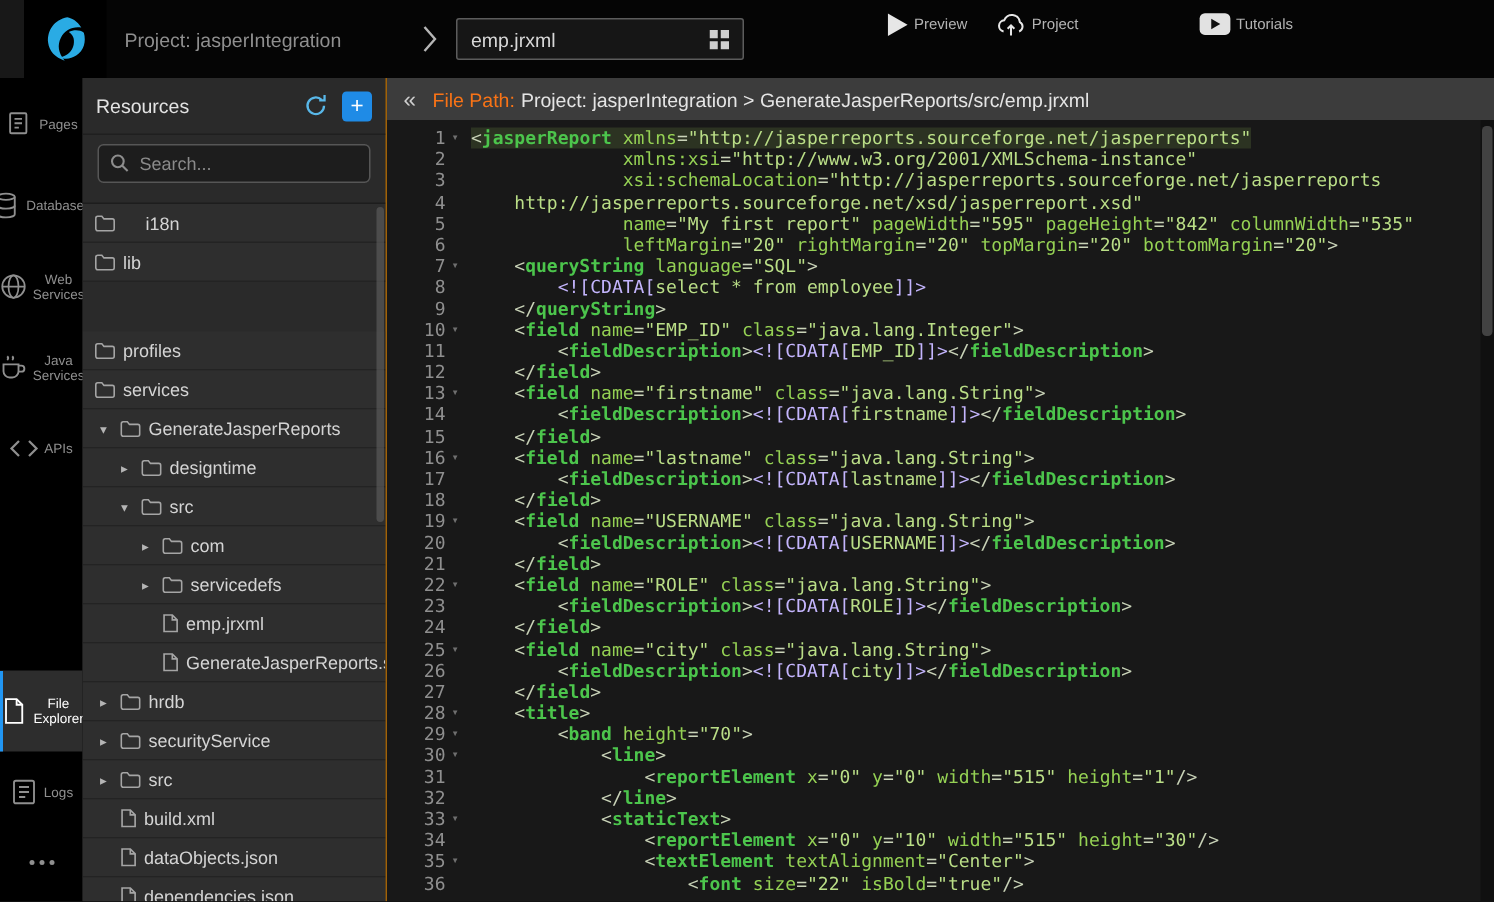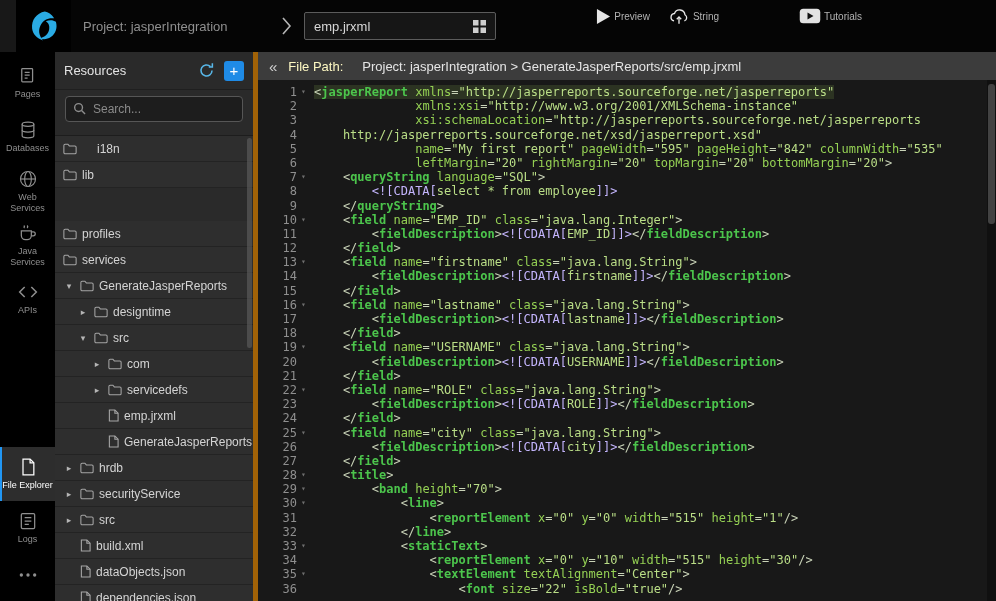--- a/index.html
+++ b/index.html
@@ -13,49 +13,49 @@
   .tb-chevron{display:flex;align-items:center;margin:0 12px 0 2px}
   .file-selector{width:192px;height:28px;background:#161616;border:1px solid #5c5c5c;border-radius:2px;display:flex;align-items:center;justify-content:space-between;padding:0 9px;color:#d8d8d8;font-size:13px;cursor:pointer}
   .grid-wrap{display:flex;align-items:center}
   .topbar-actions{position:absolute;right:150px;top:7px;display:flex;align-items:flex-start;gap:18px}
   .tb-action{display:flex;flex-direction:row;align-items:center;gap:3px;color:#b3b3b3;font-size:10px;min-width:46px;cursor:pointer}
   .tb-action.tb-tutorials{margin-left:62px}
   .tb-icon{height:18px;display:flex;align-items:center}
 
   
   .sidebar{position:absolute;left:0;top:52px;width:55px;bottom:0;background:#000;display:flex;flex-direction:column;padding:4px 0 6px}
-  .sb-item{height:54px;flex:none;display:flex;flex-direction:column;align-items:center;justify-content:center;gap:3px;color:#8f8f8f;font-size:9px;line-height:1.15;text-align:center;cursor:pointer;padding:0 2px}
+  .sb-item{height:54px;flex:none;display:flex;flex-direction:row;align-items:center;justify-content:center;gap:3px;color:#8f8f8f;font-size:9px;line-height:1.15;text-align:center;cursor:pointer;padding:0 2px}
   .sb-item.active{background:#2d2d2d;color:#fff;box-shadow:inset 2px 0 0 #2196f3}
   .sb-item.sb-more{height:40px}
   .sb-spacer{flex:1}
   .sb-icon{display:flex;align-items:center;justify-content:center}
 
   
-  .resources{position:absolute;left:55px;top:52px;width:203px;bottom:0;background:#2a2a2a;border-right:5px solid #a16207;overflow:hidden}
+  .resources{position:absolute;left:55px;top:52px;width:203px;bottom:0;background:#2a2a2a;border-right:1px solid #a16207;overflow:hidden}
   .res-header{height:38px;display:flex;align-items:center;gap:9px;padding:0 9px;border-bottom:1px solid #1f1f1f}
   .res-title{flex:1;color:#e3e3e3;font-size:13px}
   .res-refresh{display:flex;cursor:pointer}
   .res-add{width:20px;height:20px;flex:none;background:#1f8be6;border-radius:3px;color:#fff;font-size:15px;line-height:19px;text-align:center;cursor:pointer}
   .res-search-wrap{height:36px;padding:6px 10px 4px;position:relative}
   .res-search{width:100%;height:26px;background:#1d1d1d;border:1px solid #565656;border-radius:4px;color:#c9c9c9;font-size:12px;padding:0 8px 0 27px;outline:none;font-family:"Liberation Sans",sans-serif}
   .res-search::placeholder{color:#8a8a8a}
   .search-icon{position:absolute;left:18px;top:12px;display:flex}
   .tree-divider{height:10px;border-bottom:1px solid #1d1d1d}
   .tree{position:absolute;top:84px;left:0;right:0;bottom:0;overflow:hidden}
   .tree-row{height:26px;display:flex;align-items:center;gap:5px;background:#2e2e2e;border-bottom:1px solid #232323;font-size:12px;color:#d4d4d4;cursor:pointer;white-space:nowrap;overflow:hidden}
   .caret{width:12px;flex:none;font-size:9px;color:#b5b5b5;text-align:center}
   .tree-icon{display:flex;flex:none;color:#a5a5a5}
   .tree-label{overflow:hidden;text-overflow:clip}
   .tree-scrollbar{position:absolute;right:1px;top:86px;width:5px;height:210px;background:#666;border-radius:3px;opacity:.55;cursor:pointer}
 
   
   .main{position:absolute;left:258px;top:52px;right:0;bottom:0;background:#181818}
   .path-bar{height:28px;background:#3c3c3c;display:flex;align-items:center;gap:11px;padding:0 11px;font-size:13px}
   .collapse-icon{color:#d0d0d0;font-size:15px;cursor:pointer}
-  .path-label{color:#fef9c3;margin-right:19px}
+  .path-label{color:#f97316;margin-right:4px}
   .path-value{color:#e5e5e5}
   .editor{position:absolute;left:0;top:28px;right:9px;bottom:0;background:#181818;font-family:"DejaVu Sans Mono",monospace;font-size:12px;line-height:14.2px;padding-top:5px;overflow:hidden;cursor:text}
   .code-row{display:flex;height:14.2px}
   .gutter-cell{flex:none;width:52px;display:flex;justify-content:flex-end;color:#8f8f8f}
   .ln{display:inline-block;min-width:30px;text-align:right}
   .fold{display:inline-block;width:13px;font-size:8px;color:#6f6f6f;text-align:center;cursor:pointer}
   .code-text{white-space:pre;margin-left:4px;color:#c9d3b8}
   .code-row.sel .code-text{background:#2c3322}
   .tk-tag{color:#4cc54c;font-weight:bold}
   .tk-attr{color:#95d154}
@@ -103,21 +103,21 @@
           <span class="tb-label">Preview</span>
         </div>
         <div class="tb-action tb-deploy">
           <span class="tb-icon">
             <svg width="22" height="18" viewBox="0 0 24 20" fill="none" stroke="#e6e6e6" stroke-width="1.5">
               <path d="M6.5 15.5A4.2 4.2 0 0 1 7 7.2 6 6 0 0 1 18.6 8.6 3.8 3.8 0 0 1 18 15.5"></path>
               <path d="M12 18.5V11"></path>
               <path d="M9.5 13.5L12 11l2.5 2.5"></path>
             </svg>
           </span>
-          <span class="tb-label">String</span>
+          <span class="tb-label">Project</span>
         </div>
         <div class="tb-action tb-tutorials">
           <span class="tb-icon">
             <svg width="22" height="16" viewBox="0 0 22 16">
               <rect x="0.75" y="0.75" width="20.5" height="14.5" rx="3.5" fill="#e2e2e2"></rect>
               <path d="M8.5 4.5l6 3.5-6 3.5z" fill="#111"></path>
             </svg>
           </span>
           <span class="tb-label">Tutorials</span>
         </div>

